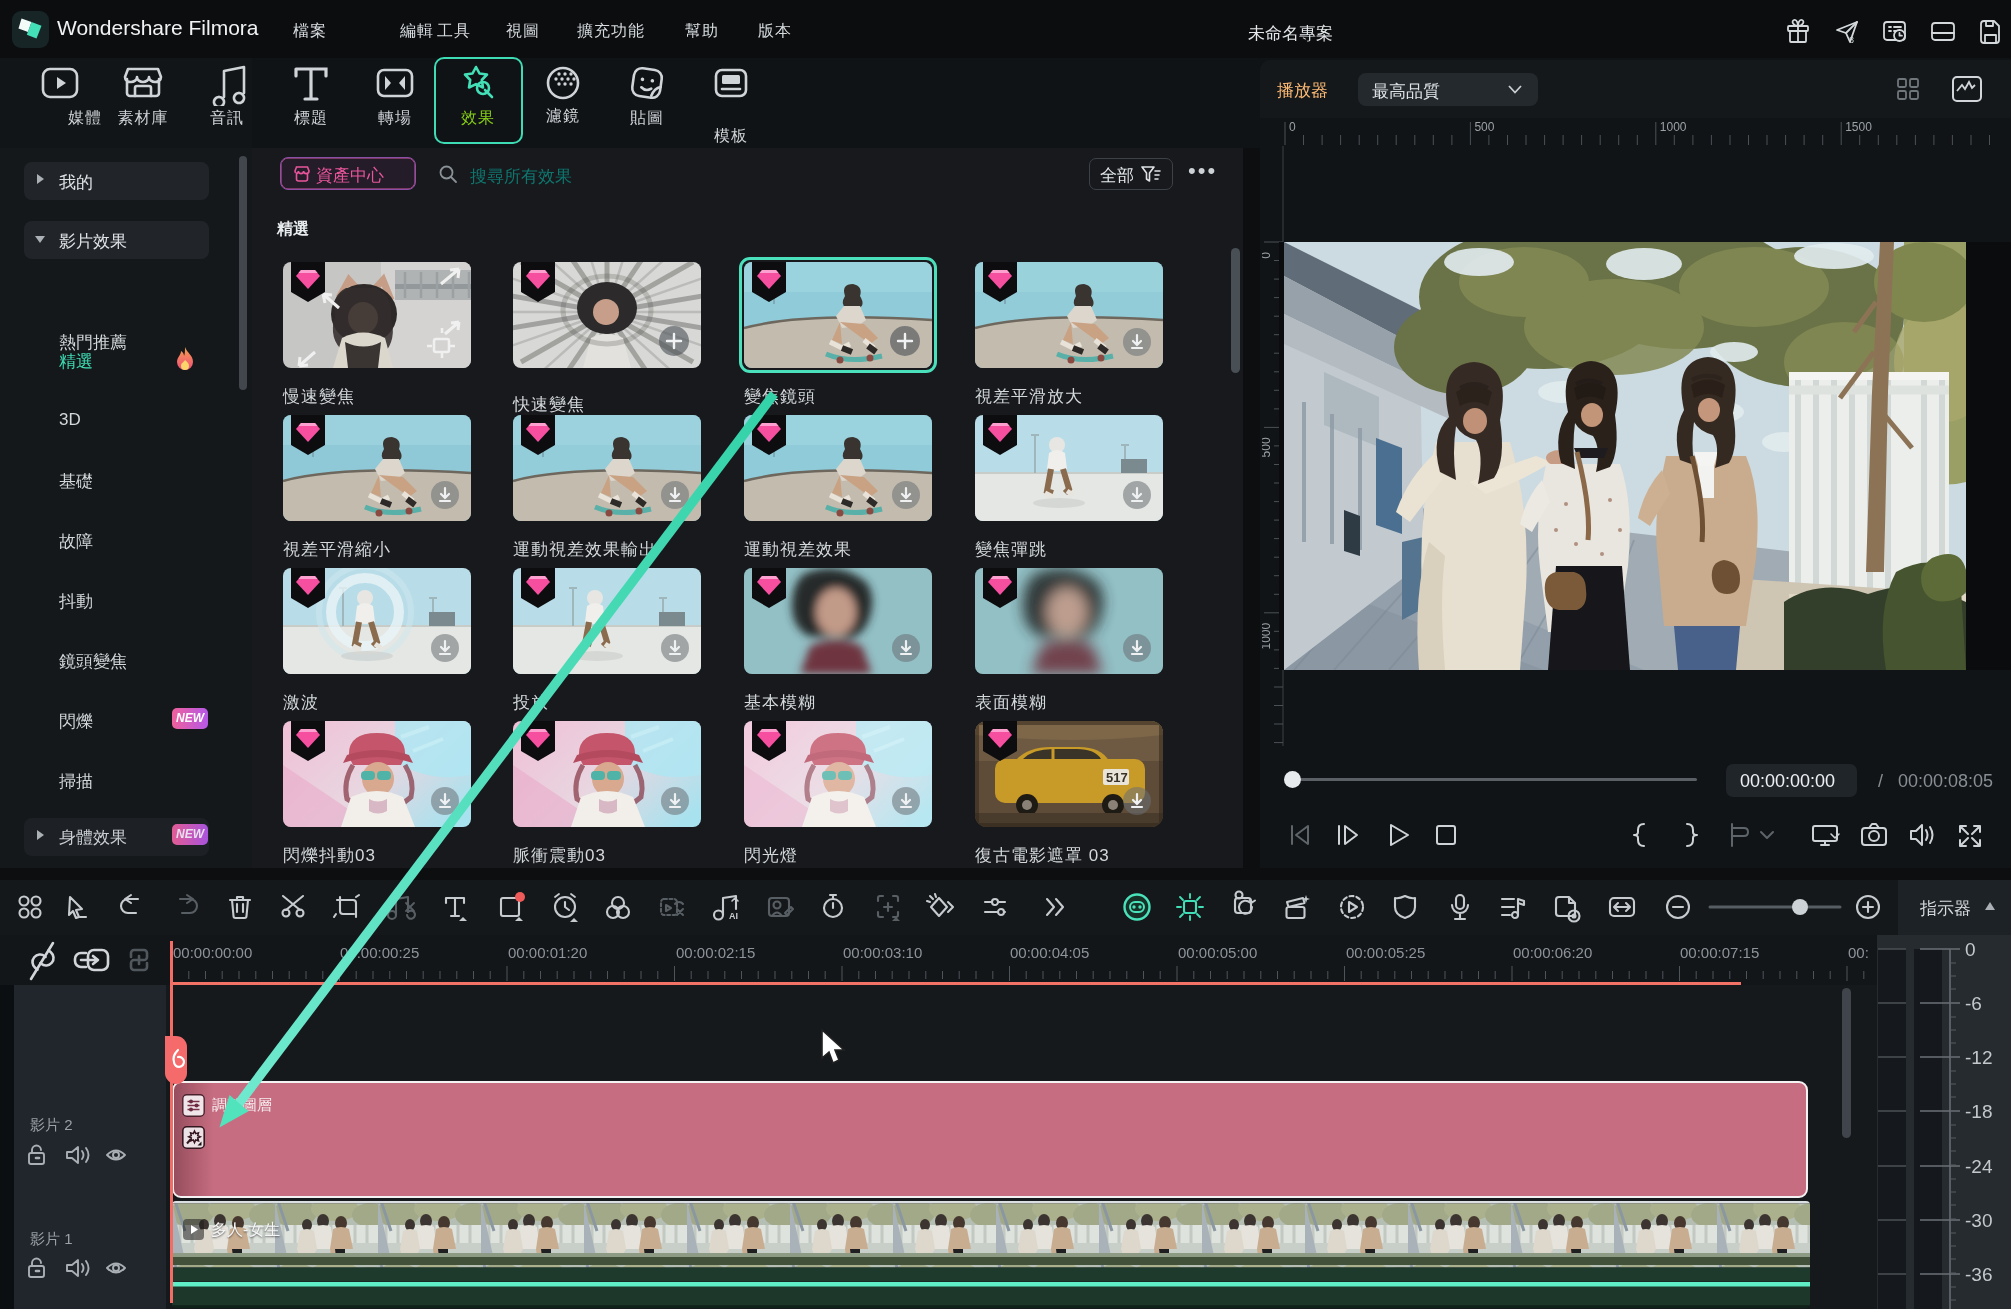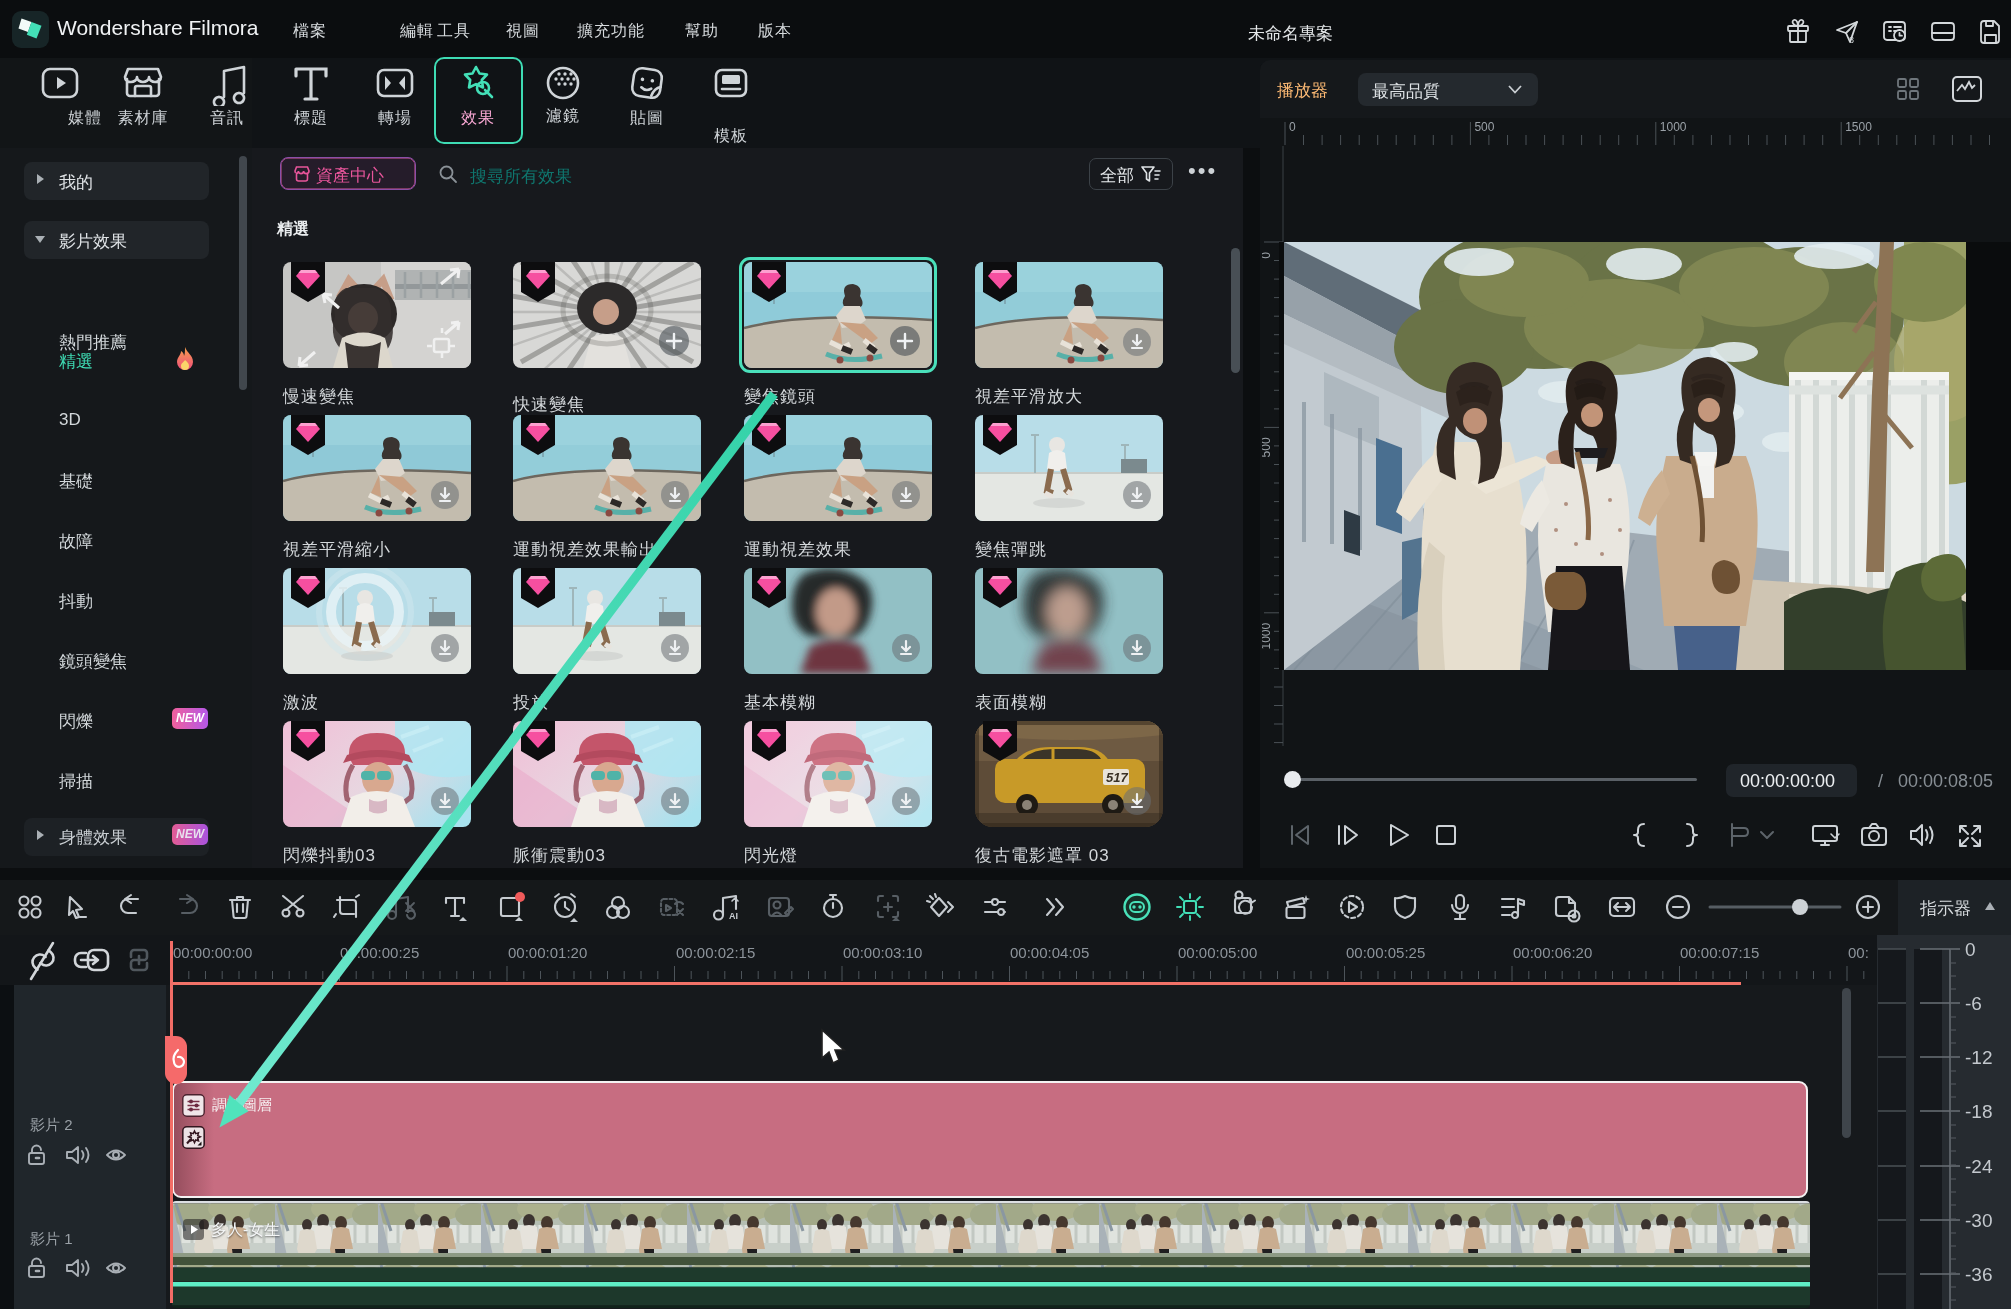--- a/index.html
+++ b/index.html
@@ -103,21 +103,21 @@
 <div style="font-size:16px;color:#ced3d7;margin-top:2px;letter-spacing:1px;">轉場</div>
     </div>
 <div class="abs" style="left:436px;top:60px;width:84px;height:84px;text-align:center;">
 <svg width="84" height="46" viewBox="0 0 84 46" style="margin:0 auto;">
         <g transform="translate(42,23)">
           <path d="M-2 -16 l3.5 6.5 7.5 1 -5.2 5.5 1.2 7.5 -7 -3.4 -7 3.4 1.2 -7.5 -5.2 -5.5 7.5 -1 z" stroke="#43dfb7" stroke-width="2.6" fill="none" stroke-linecap="round" stroke-linejoin="round"></path>
           <path d="M7 7 l7 7" stroke="#43dfb7" stroke-width="2.6" fill="none" stroke-linecap="round" stroke-linejoin="round"></path>
           <circle cx="5" cy="5" r="6" stroke="#43dfb7" stroke-width="2.6" fill="none" stroke-linecap="round" stroke-linejoin="round"></circle>
         </g>
       </svg>
-<div style="font-size:16px;color:#f9a8d4;margin-top:2px;letter-spacing:1px;">效果</div>
+<div style="font-size:16px;color:#84cc16;margin-top:2px;letter-spacing:1px;">效果</div>
     </div>
 <div class="abs" style="left:521px;top:60px;width:84px;height:84px;text-align:center;">
 <svg width="84" height="46" viewBox="0 0 84 46" style="margin:0 auto;">
         <g transform="translate(42,23)">
           <circle r="15" stroke="#cfd4d8" stroke-width="2.6" fill="none" stroke-linecap="round" stroke-linejoin="round"></circle>
           <g fill="#cfd4d8">
             <circle cx="-4" cy="-9" r="1.7"></circle>
             <circle cx="2" cy="-9" r="1.7"></circle>
             <circle cx="8" cy="-9" r="1.7"></circle>
             <circle cx="-7" cy="-4" r="1.7"></circle>
@@ -651,21 +651,21 @@
 <svg class="abs" style="left:752px;top:721px;" width="34" height="40" viewBox="0 0 34 40">
       <path d="M0 0 h34 v30 l-17 10 l-17 -10 z" fill="#0d0d0f"></path>
       <path d="M10 8 h14 l5 6 -12 13 -12 -13 z" fill="#f64fa0"></path>
       <path d="M10 8 h14 l2.5 3 h-19 z" fill="#fca0cf"></path>
     </svg>
 <svg class="abs" style="left:892px;top:787px;" width="28" height="28" viewBox="0 0 28 28">
       <circle cx="14" cy="14" r="14" fill="#6a7075" opacity="0.55"></circle>
       <path d="M14 7 v9 M10 13 l4 4 l4 -4 M9 20 h10" stroke="#eef0f2" stroke-width="2.2" fill="none" stroke-linecap="round"></path>
     </svg>
 <div class="abs" style="left:744px;top:844px;font-size:17px;color:#d4d8db;letter-spacing:1px;">閃光燈</div>
-<div class="abs" style="left:975px;top:721px;width:188px;height:106px;border-radius:18px;overflow:hidden;font-style:italic;">
+<div class="abs" style="left:975px;top:721px;width:188px;height:106px;border-radius:12px;overflow:hidden;">
 <svg width="188" height="106" viewBox="0 0 188 106">
         <rect width="188" height="106" fill="#5e4c38"></rect>
 <rect width="188" height="40" fill="#6e5a42"></rect>
 <path d="M0 0 h188 v14 q-90 10 -188 0 z" fill="#7d6748"></path>
 <rect x="20" y="38" width="150" height="44" rx="10" fill="#c89a28"></rect>
 <path d="M40 40 q12 -14 36 -14 h28 q22 0 30 14 z" fill="#c89a28"></path>
 <path d="M48 38 q10 -10 30 -10 h24 q18 0 24 10 z" fill="#3a3428"></path>
 <path d="M78 28 v10" stroke="#c89a28" stroke-width="3"></path>
 <rect x="128" y="48" width="26" height="16" rx="2" fill="#e8e4da"></rect>
         <text x="131" y="61" font-size="13" font-weight="bold" fill="#3a3226">517</text>

